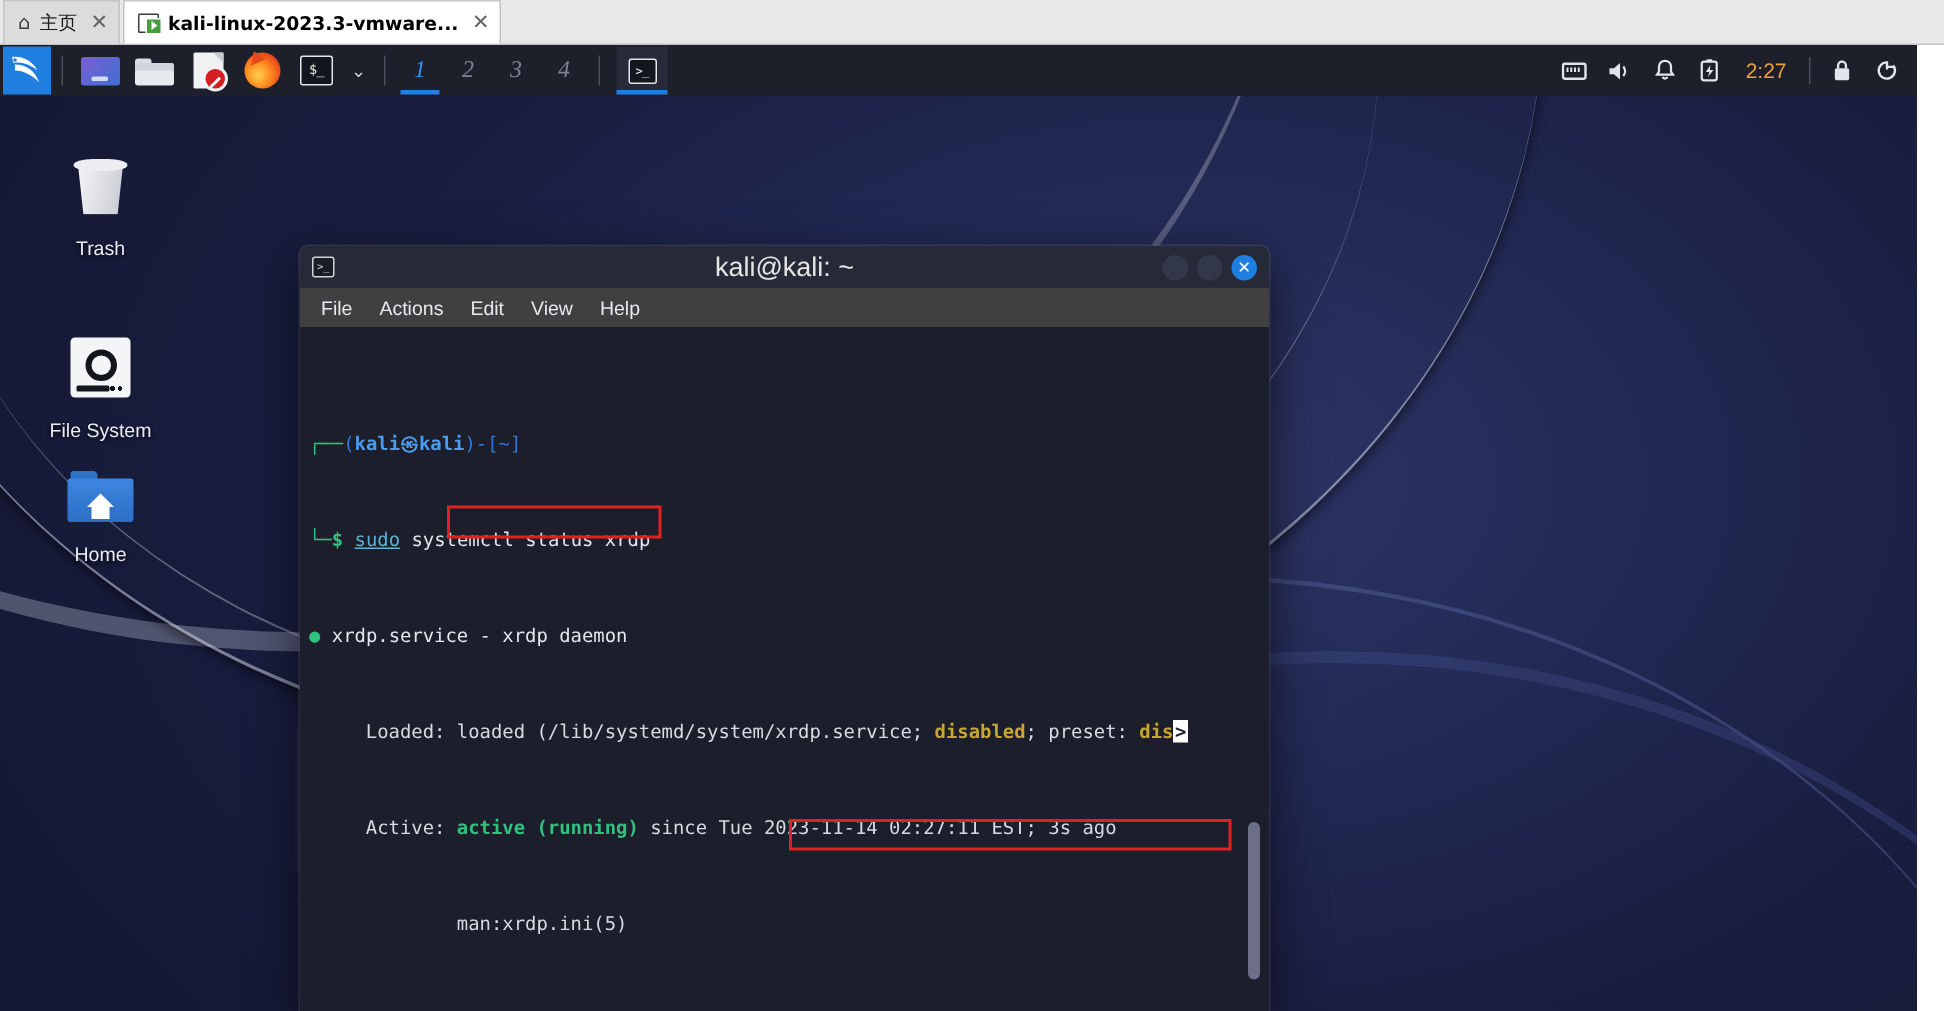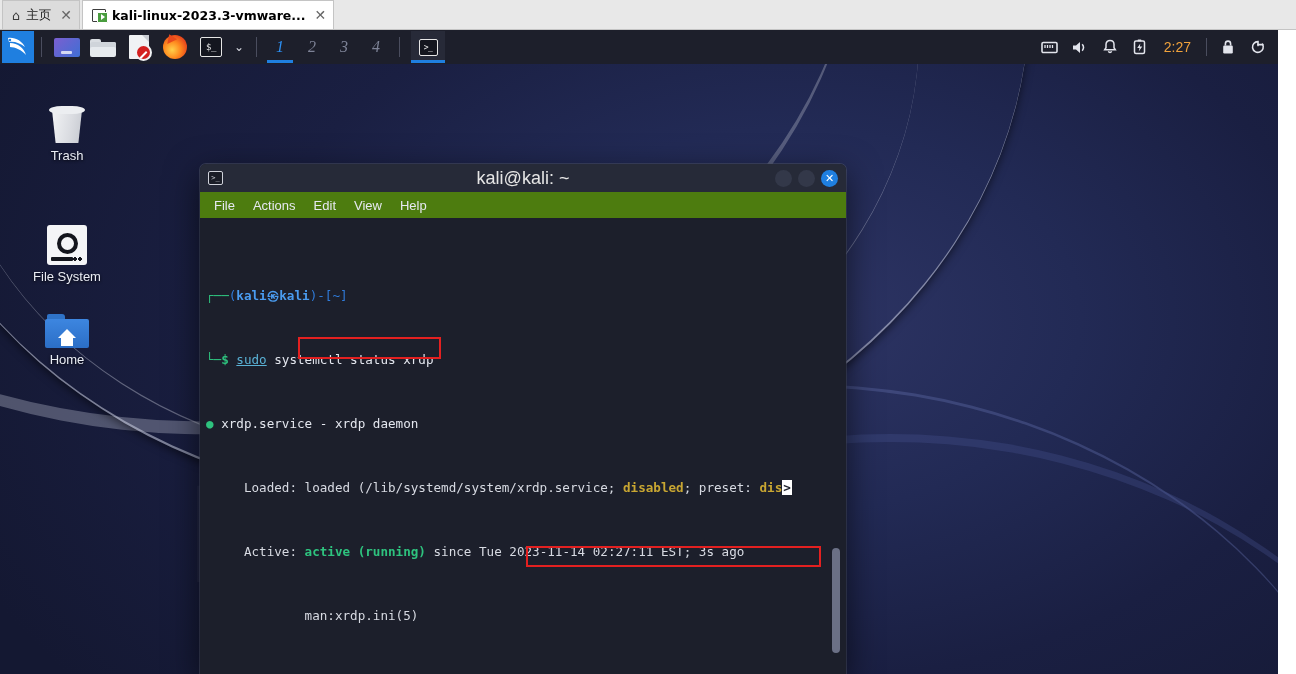--- a/index.html
+++ b/index.html
@@ -246,21 +246,21 @@
     position: absolute; left: 185px; top: 395px;
     font-family: "DejaVu Sans", sans-serif;
     font-weight: bold; font-size: 132px;
     letter-spacing: 10px;
     color: rgba(255,255,255,.045);
   }
 
   
   .desk-icon {
     position: absolute; width: 110px;
-    display: flex; flex-direction: column; align-items: center; gap: 4px;
+    display: flex; flex-direction: column; align-items: center; gap: 14px;
     text-align: center;
   }
   .desk-label {
     font-size: 13px; color: #e9ecf4;
     text-shadow: 0 1px 3px rgba(0,0,0,.85);
     font-family: "Liberation Sans", sans-serif;
   }
   .ico-trash {
     width: 42px; height: 42px; position: relative;
   }
@@ -351,21 +351,21 @@
   .wb { width: 17px; height: 17px; border-radius: 50%; background: #333849; }
   .wb.close {
     background: #1f7fe0; color: #fff; font-size: 11px; font-weight: bold;
     display: flex; align-items: center; justify-content: center;
     font-family: "DejaVu Sans", sans-serif;
   }
   #term-menubar {
     height: 26px; flex: none;
     display: flex; align-items: center;
     padding-left: 14px; gap: 18px;
-    background: #4d7c0f;
+    background: #404040;
   }
   .menu-item {
     font-size: 13px; color: #e6e9f1;
     font-family: "Liberation Sans", sans-serif;
   }
   #term-body {
     flex: 1 1 auto;
     position: relative;
     background: #1c1f2b;
     padding: 6px 0 0 6px;

